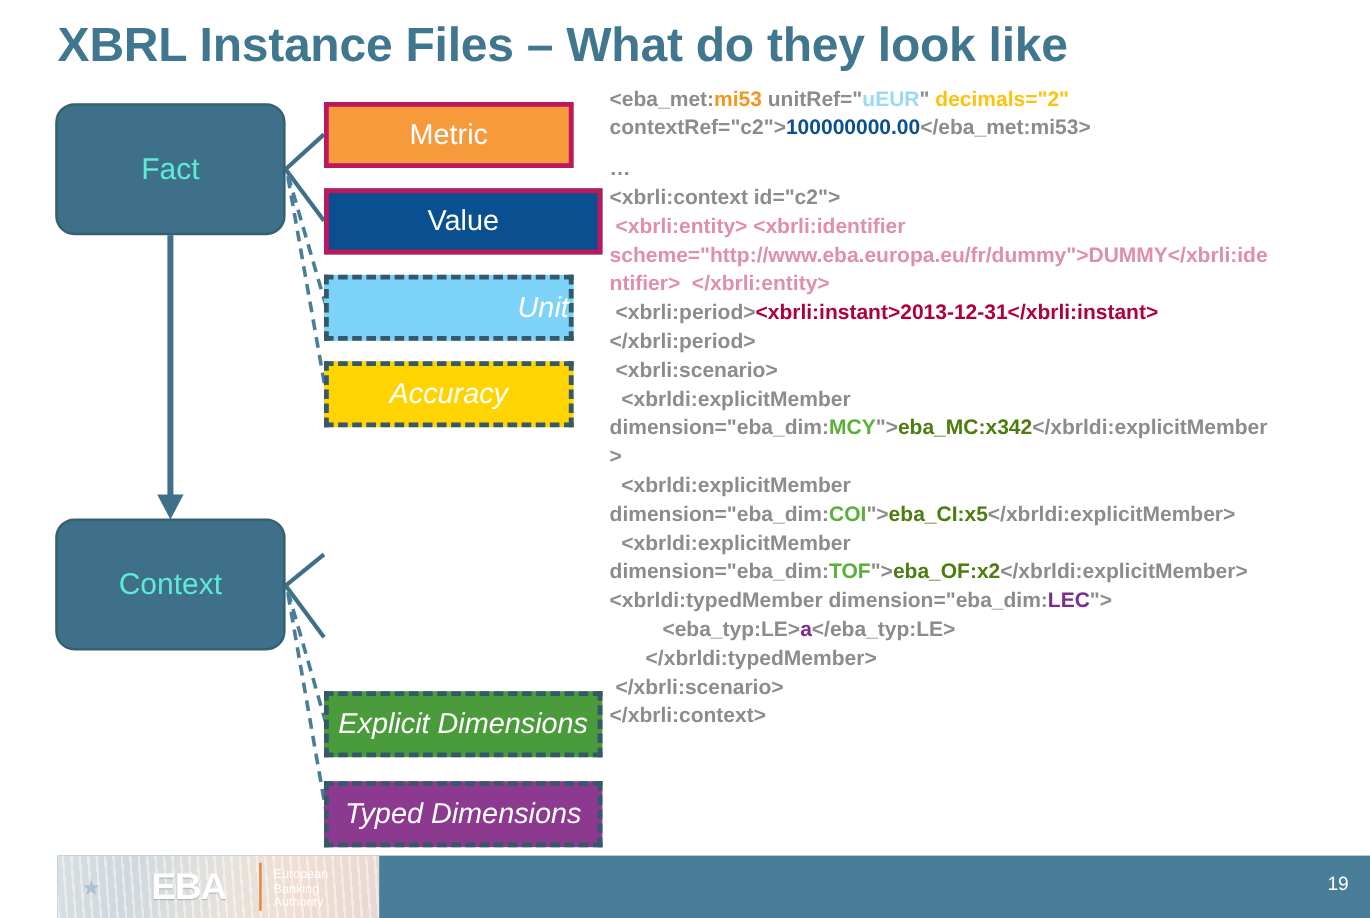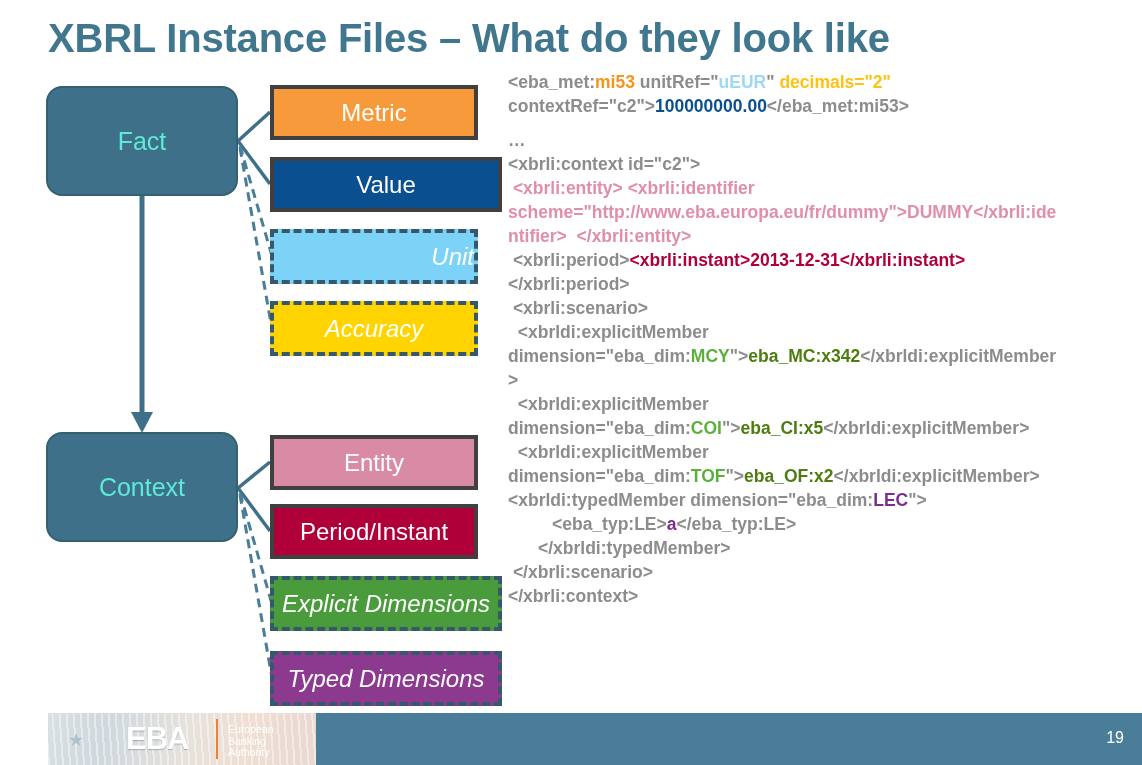--- a/index.html
+++ b/index.html
@@ -32,21 +32,21 @@
   }
   .node-fact{left:46px;top:86px;width:192px;height:110px;}
   .node-context{left:46px;top:432px;width:192px;height:110px;}
 
   .attr{
     position:absolute;box-sizing:border-box;
     display:flex;align-items:center;justify-content:center;
     color:#ffffff;font-size:24px;
     height:55px;
   }
-  .attr.solid{border:4px solid #404040;}
+  .attr.solid{border:4px solid #be185d;}
   .attr.dashed{border:4px dashed #36586B;font-style:italic;}
 
   .a-metric  {left:270px;top:85px; width:208px;background:#F79A3C;}
   .a-value   {left:270px;top:157px;width:232px;background:#0A4F8F;}
   .a-unit    {left:270px;top:229px;width:208px;background:#7DD3F7;justify-content:flex-end;}
   .a-accuracy{left:270px;top:301px;width:208px;background:#FFD400;}
 
   .a-entity  {left:270px;top:435px;width:208px;background:#D98BA5;}
   .a-period  {left:270px;top:504px;width:208px;background:#B0003A;}
   .a-explicit{left:270px;top:576px;width:232px;background:#4A9B3C;}
@@ -146,26 +146,20 @@
     <div class="attr solid a-value">
       <span class="lbl">Value</span>
     </div>
     <div class="attr dashed a-unit">
       <span class="lbl">Unit</span>
     </div>
     <div class="attr dashed a-accuracy">
       <span class="lbl">Accuracy</span>
     </div>
 
-    <div class="attr solid a-entity">
-      <span class="lbl">Entity</span>
-    </div>
-    <div class="attr solid a-period">
-      <span class="lbl">Period/Instant</span>
-    </div>
     <div class="attr dashed a-explicit">
       <span class="lbl">Explicit Dimensions</span>
     </div>
     <div class="attr dashed a-typed">
       <span class="lbl">Typed Dimensions</span>
     </div>
   </div>
 
   <div class="code">
     <span class="ln"><span class="tagc">&lt;eba_met:</span><span class="orange">mi53</span><span class="tagc"> unitRef="</span><span class="ltblue">uEUR</span><span class="tagc">" </span><span class="gold">decimals="2"</span></span>

